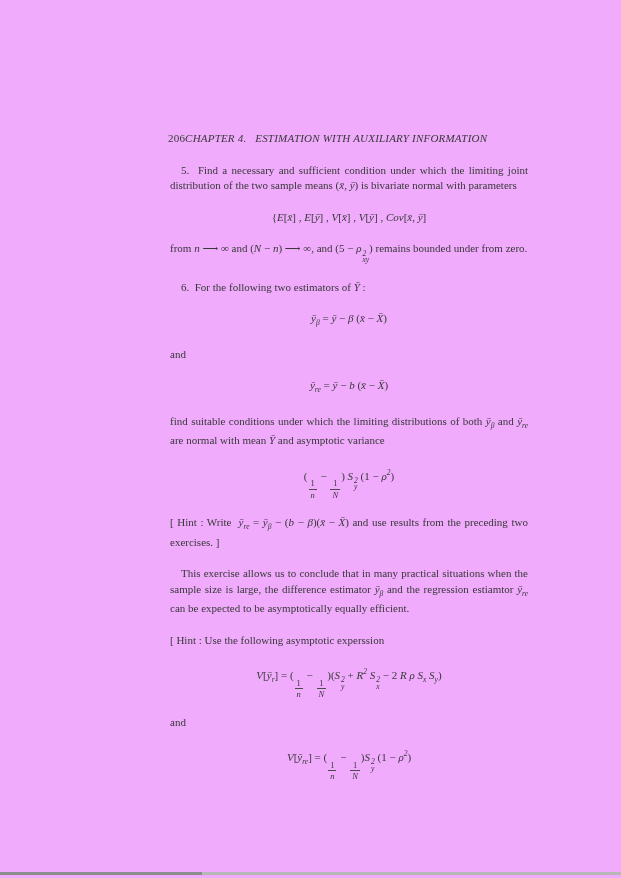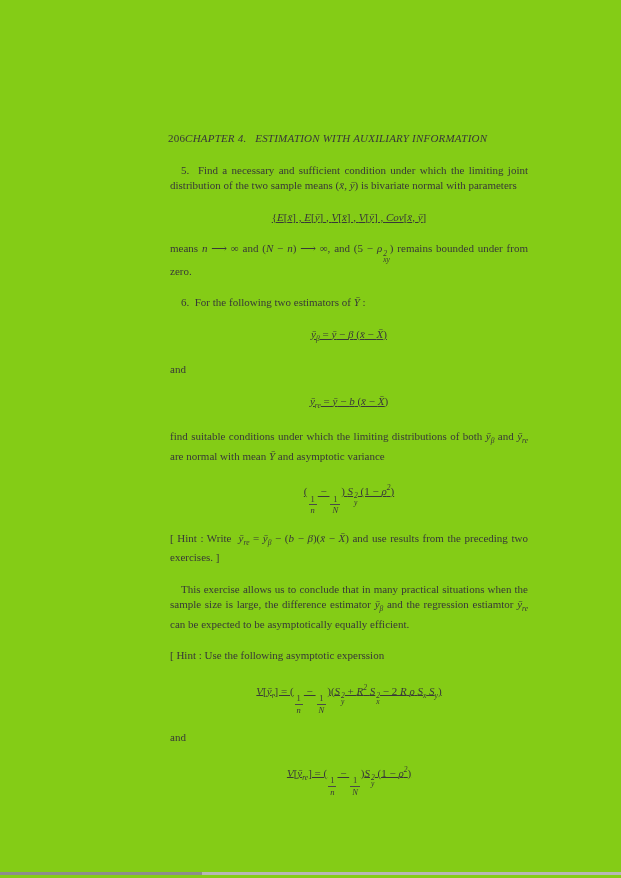--- a/index.html
+++ b/index.html
@@ -12,21 +12,21 @@
     position:absolute;left:154px;top:131px;width:390px;
     font-size:11px;line-height:15.5px;color:#383838;text-align:justify;
   }
   .running-header{
     margin:0 0 14px 14px;white-space:nowrap;font-style:italic;
     font-size:11px;letter-spacing:0.2px;
   }
   .pgnum{font-style:normal;}
   .para{margin:16px;}
   .indent{text-indent:11px;}
-  .eq{text-align:center;margin:0;text-decoration:underline;}
+  .eq{text-align:center;margin:0;}
   .eq-a{margin:16px 0 11px 0;}
   .eq-b{margin:9px 0 11px 0;}
   .eq-c{margin:0 0 4px 0;}
   .eq-d{margin:9px 0 11px 0;}
   .eq-f{margin:16px 0 9px 0;}
   .eq-g{margin:0;}
   
   .mt{font-style:normal;}
   .mv{font-style:italic;}
   .msub{font-size:7.5px;font-style:italic;vertical-align:-3px;letter-spacing:0;}
@@ -36,32 +36,32 @@
   .mfrac{display:inline-flex;flex-direction:column;align-items:center;line-height:1;vertical-align:-7px;margin:0 1px;}
   .mnum{font-size:8.5px;padding:0 2px 1px 2px;}
   .mden{font-size:8.5px;font-style:italic;border-top:1px solid #4a4a4a;padding:1px 2px 0 2px;}
   
   .hscrollbar{position:absolute;left:0;top:872px;width:621px;height:3px;background:#b7b7b7;}
   .hscroll-thumb{position:absolute;left:0;top:0;width:202px;height:3px;background:#8d8d8d;}
 </style>
 </head>
 <body>
 
-<div class="page" style="background: #84cc16;">
+<div class="page" style="background: #f0abfc;">
   <div class="text-block" style="color: rgb(56, 56, 56);">
 
     <div class="running-header">
       <span class="pgnum">206</span><span>CHAPTER 4.&nbsp;&nbsp; ESTIMATION WITH AUXILIARY INFORMATION</span>
     </div>
 
     <p class="para indent"><span class="mt">5.&nbsp; Find a necessary and sufficient condition under which the limiting joint distribution of the two sample means (</span><span class="mv">x̄, ȳ</span><span class="mt">) is bivariate normal with parameters</span></p>
 
     <div class="eq eq-a"><span class="mt">{</span><span class="mv">E</span><span class="mt">[</span><span class="mv">x̄</span><span class="mt">] , </span><span class="mv">E</span><span class="mt">[</span><span class="mv">ȳ</span><span class="mt">] , </span><span class="mv">V</span><span class="mt">[</span><span class="mv">x̄</span><span class="mt">] , </span><span class="mv">V</span><span class="mt">[</span><span class="mv">ȳ</span><span class="mt">] , </span><span class="mv">Cov</span><span class="mt">[</span><span class="mv">x̄, ȳ</span><span class="mt">]</span></div>
 
-    <p class="para"><span class="mt">means </span><span class="mv">n</span><span class="mt"> ⟶ ∞ and (</span><span class="mv">N</span><span class="mt"> − </span><span class="mv">n</span><span class="mt">) ⟶ ∞, and (5 − </span><span class="mv">ρ</span><span class="mss">
+    <p class="para"><span class="mt">from </span><span class="mv">n</span><span class="mt"> ⟶ ∞ and (</span><span class="mv">N</span><span class="mt"> − </span><span class="mv">n</span><span class="mt">) ⟶ ∞, and (5 − </span><span class="mv">ρ</span><span class="mss">
           <span class="mss-sup">2</span>
           <span class="mss-sub">xy</span>
         </span><span class="mt">) remains bounded under from zero.</span></p>
 
     <p class="para indent"><span class="mt">6.&nbsp; For the following two estimators of </span><span class="mv">Ȳ</span><span class="mt"> :</span></p>
 
     <div class="eq eq-b"><span class="mv">ȳ</span><span class="msub">β</span><span class="mt"> = </span><span class="mv">ȳ</span><span class="mt"> − </span><span class="mv">β</span><span class="mt"> (</span><span class="mv">x̄</span><span class="mt"> − </span><span class="mv">X̄</span><span class="mt">)</span></div>
 
     <p class="para">and</p>
 

